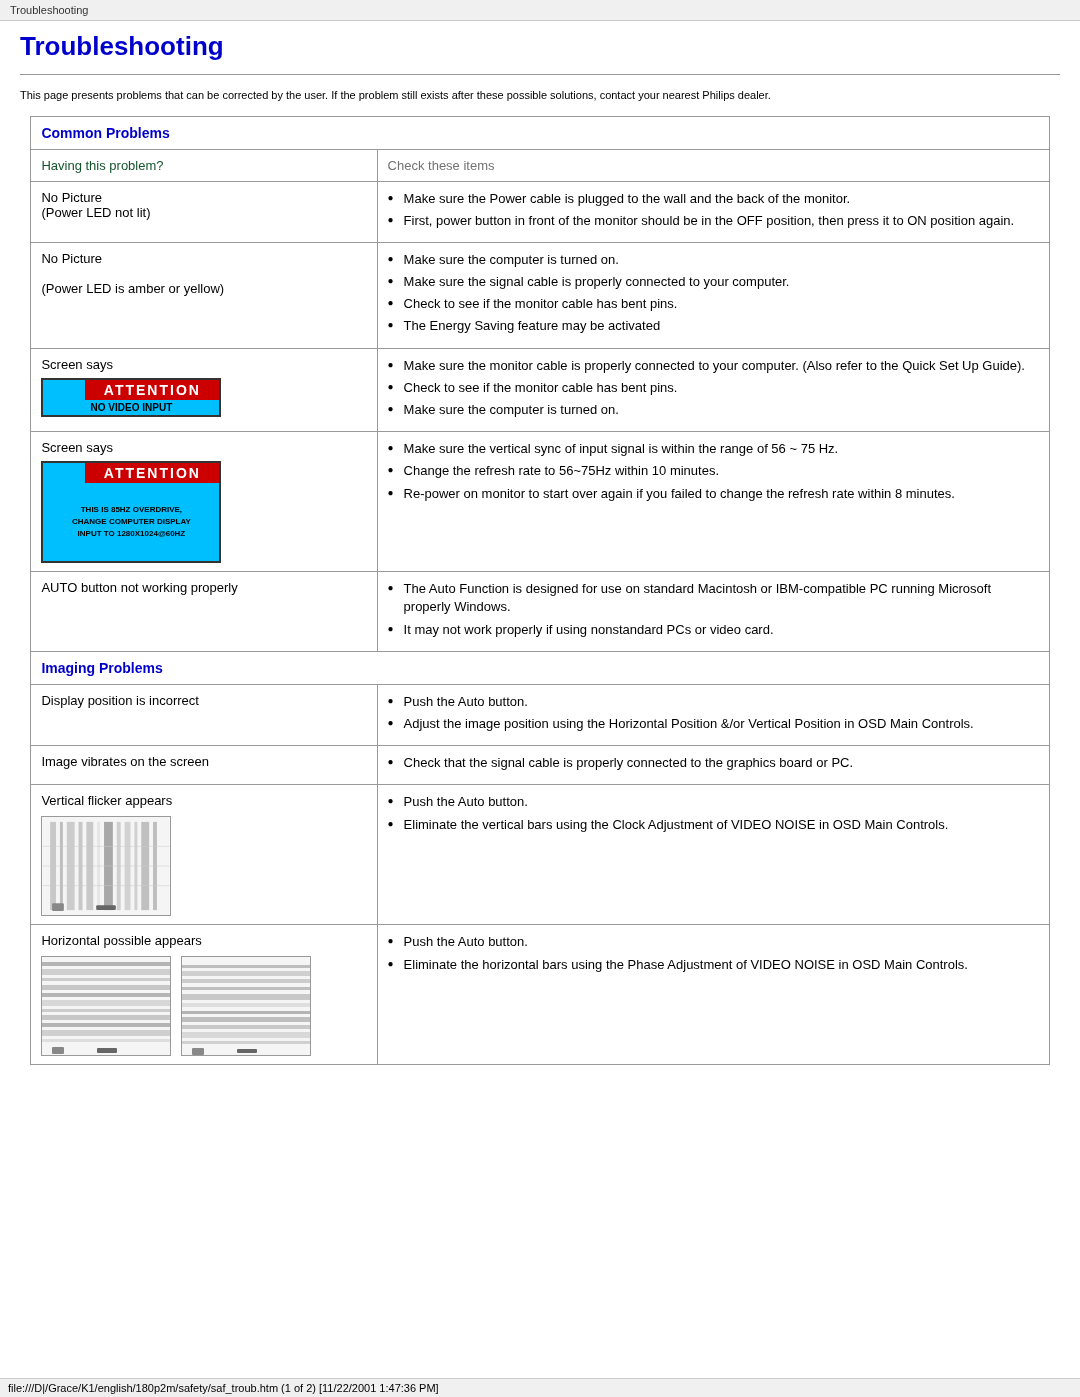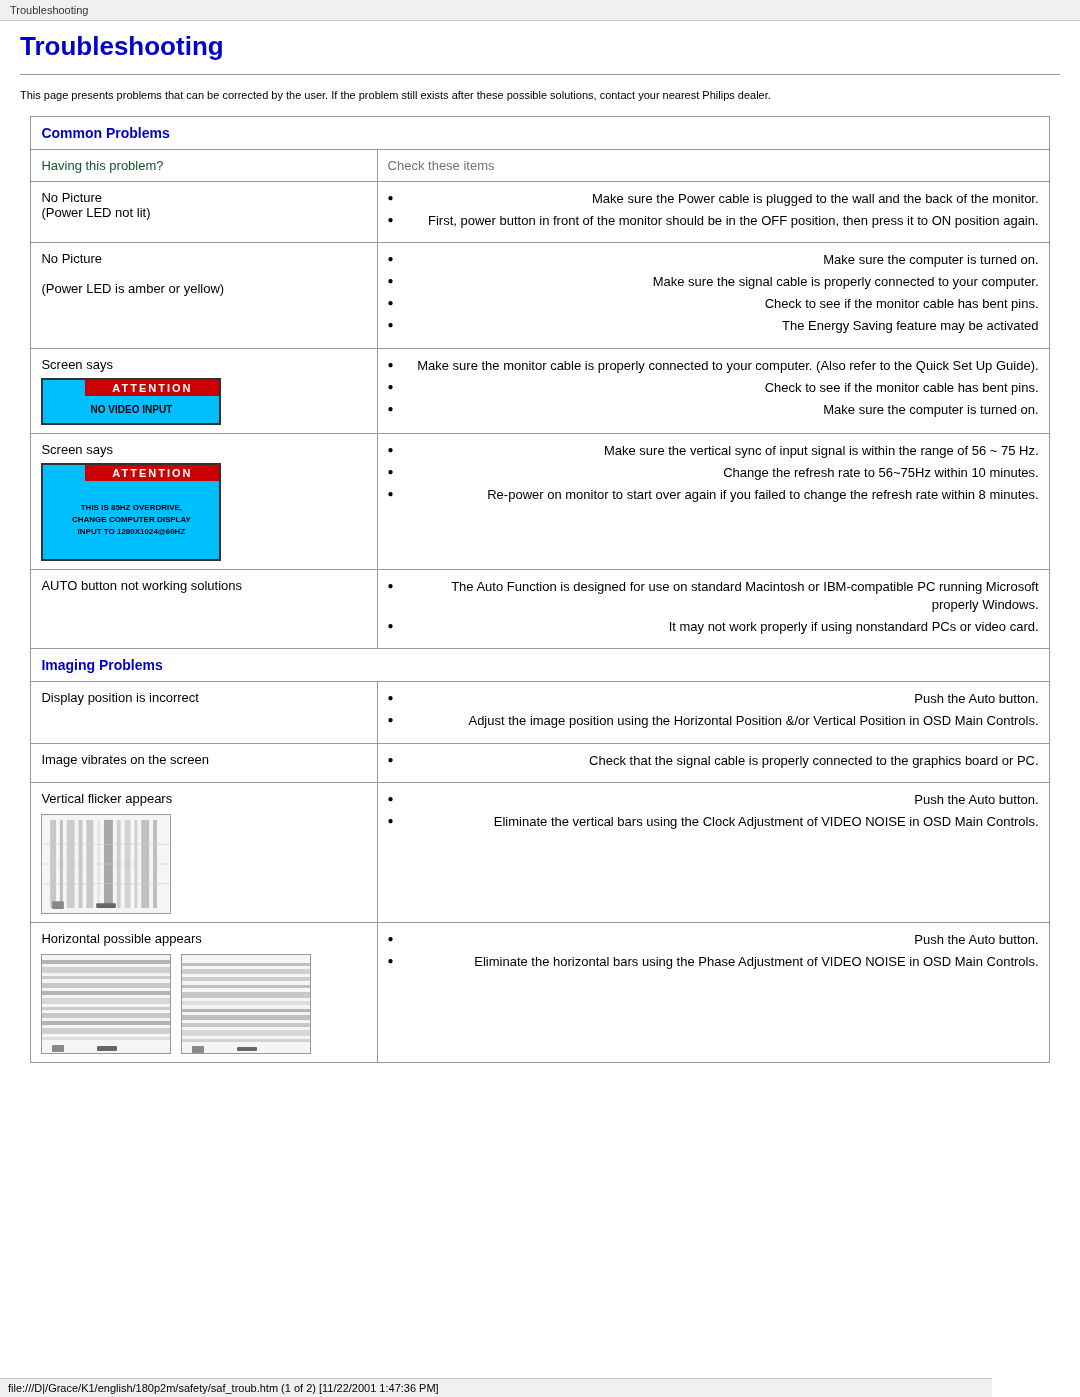--- a/index.html
+++ b/index.html
@@ -93,51 +93,50 @@
     .bullet-list {
       list-style: none;
       padding: 0;
       margin: 0;
     }
     .bullet-list li {
       padding-left: 16px;
       position: relative;
       margin-bottom: 4px;
       line-height: 1.4;
-      text-align: right;
     }
     .bullet-list li::before {
       content: "●";
       position: absolute;
       left: 0;
       font-size: 10px;
       top: 1px;
     }
     .attention-box {
       background: #00bfff;
       border: 2px solid #333;
       width: 180px;
       margin-top: 6px;
     }
     .attention-header {
       background: #cc0000;
       color: #fff;
-      font-size: 11px;
+      font-size: 14px;
       font-weight: bold;
       text-align: center;
       padding: 2px 4px;
       letter-spacing: 2px;
       margin-left: 42px;
     }
     .attention-body {
       color: #000;
       font-size: 10px;
       font-weight: bold;
       text-align: center;
-      padding: 6px 6px;
+      padding: 0 6px;
       line-height: 1.5;
     }
     .attention-box2 {
       background: #00bfff;
       border: 2px solid #333;
       width: 180px;
       margin-top: 6px;
     }
     .attention-body2 {
       color: #000;
@@ -171,21 +170,21 @@
       width: 130px;
       height: 100px;
       border: 1px solid #999;
       background: #fff;
       overflow: hidden;
     }
     .status-bar {
       position: fixed;
       bottom: 0;
       left: 0;
-      width: 992px;
+      width: 1080px;
       background: #f0f0f0;
       border-top: 1px solid #ccc;
       padding: 3px 8px;
       font-size: 11px;
       color: #000;
     }
   </style>
 </head>
 <body>
 
@@ -271,21 +270,21 @@
         <ul class="bullet-list">
           <li>Make sure the vertical sync of input signal is within the range of 56 ~ 75 Hz.</li>
           <li>Change the refresh rate to 56~75Hz within 10 minutes.</li>
           <li>Re-power on monitor to start over again if you failed to change the refresh rate within 8 minutes.</li>
         </ul>
       </td>
     </tr>
 
     <tr>
       <td class="col-problem">
-        AUTO button not working solutions
+        AUTO button not working properly
       </td>
       <td class="col-check">
         <ul class="bullet-list">
           <li>The Auto Function is designed for use on standard Macintosh or IBM-compatible PC running Microsoft properly Windows.</li>
           <li>It may not work properly if using nonstandard PCs or video card.</li>
         </ul>
       </td>
     </tr>
 
     <tr>

